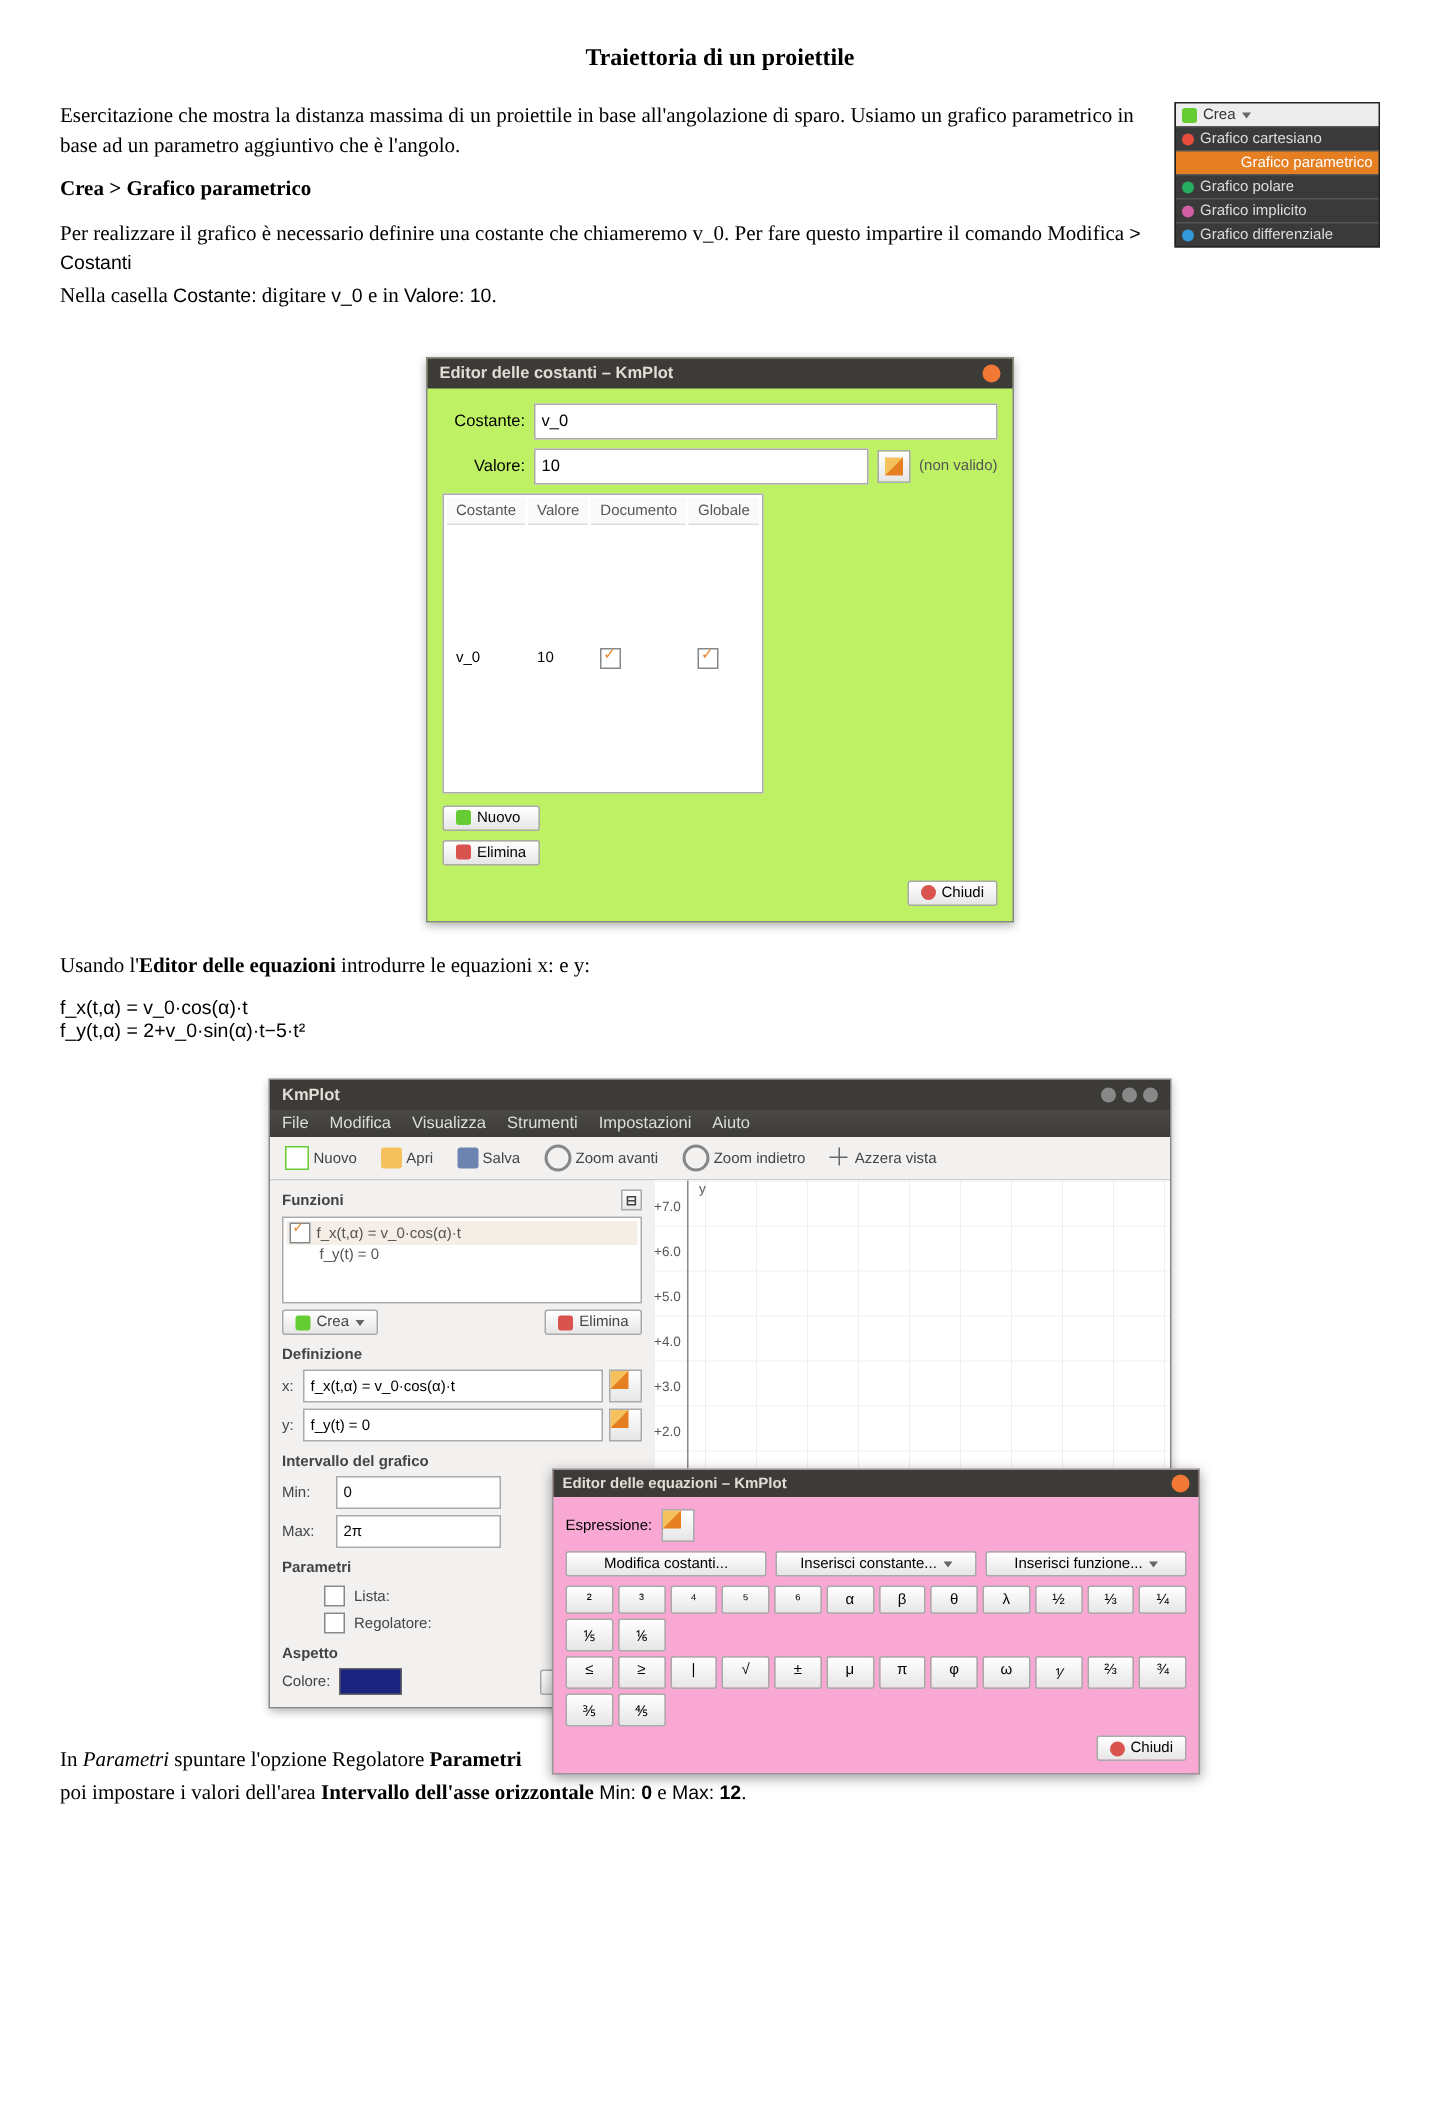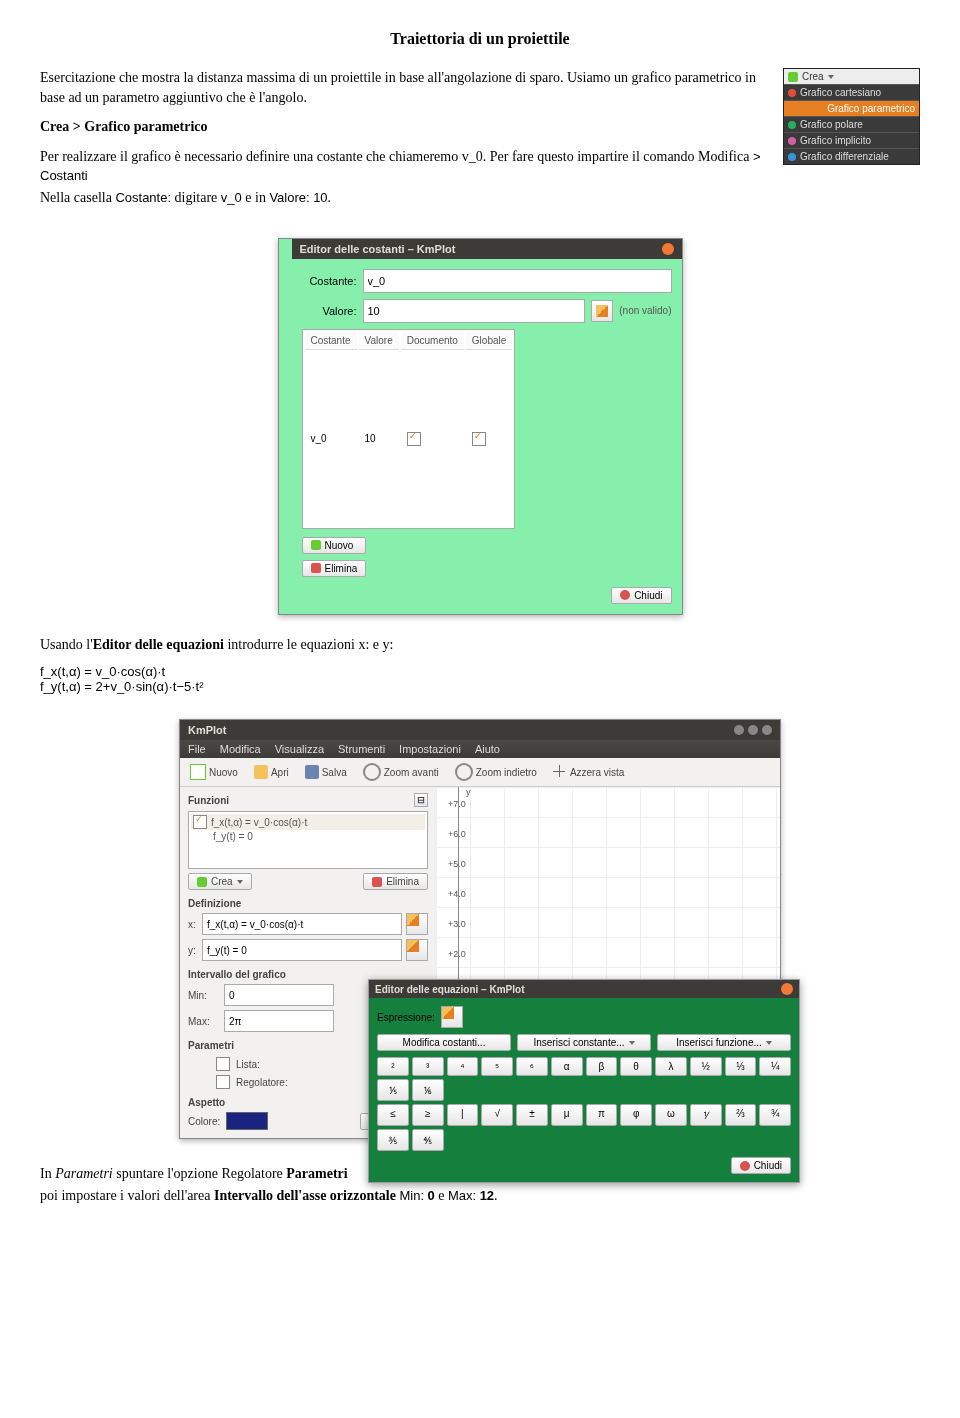--- a/index.html
+++ b/index.html
@@ -67,23 +67,22 @@
   }
   .clearfix { clear: both; }
 
   
   .const-win {
     width: 390px;
     margin: 20px auto;
     font-family: Arial, sans-serif;
     font-size: 11px;
     border: 1px solid #888;
-    background: #86efac;
+    background: #bef264;
     box-shadow: 0 2px 6px rgba(0,0,0,.3);
-    padding-left: 13px;
   }
   .titlebar {
     background: #3c3b37;
     color: #e0ddd6;
     padding: 4px 8px;
     font-weight: bold;
     font-size: 11px;
     display: flex;
     align-items: center;
     gap: 6px;
@@ -278,32 +277,32 @@
   }
   .graph .gridbg {
     position: absolute; inset: 0;
     background-image:
       linear-gradient(#eee 1px, transparent 1px),
       linear-gradient(90deg, #eee 1px, transparent 1px);
     background-size: 34px 30px;
   }
   .graph .axis-y { position: absolute; left: 22px; top: 0; bottom: 0; width: 1px; background: #888; }
   .graph .axis-x { position: absolute; left: 0; right: 0; bottom: 46px; height: 1px; background: #888; }
-  .graph .ylbl { position: absolute; left: 12px; font-size: 9px; color: #555; }
+  .graph .ylbl { position: absolute; left: 0; font-size: 9px; color: #555; }
   .graph .xlbl { position: absolute; bottom: 32px; font-size: 9px; color: #555; }
   .graph .ax-y-name { position: absolute; left: 30px; top: 0; font-size: 9px; color: #555; }
   .graph .ax-x-name { position: absolute; right: 4px; bottom: 50px; font-size: 9px; color: #555; }
 
   
   .eqed {
     position: absolute;
     top: 192px;
     left: 188px;
     width: 430px;
-    background: #15803d;
+    background: #f9a8d4;
     border: 1px solid #999;
     box-shadow: 0 2px 8px rgba(0,0,0,.4);
     font-size: 10px;
   }
   .eqed .titlebar { font-size: 10px; padding: 3px 6px; }
   .eqed-body { padding: 8px; }
   .eqed-row { display: flex; align-items: center; gap: 6px; margin-bottom: 6px; }
   .eqed-row input {
     flex: 1; border: 1px solid #aaa; background: #fff;
     padding: 2px 4px; font-size: 10px; height: 16px;

